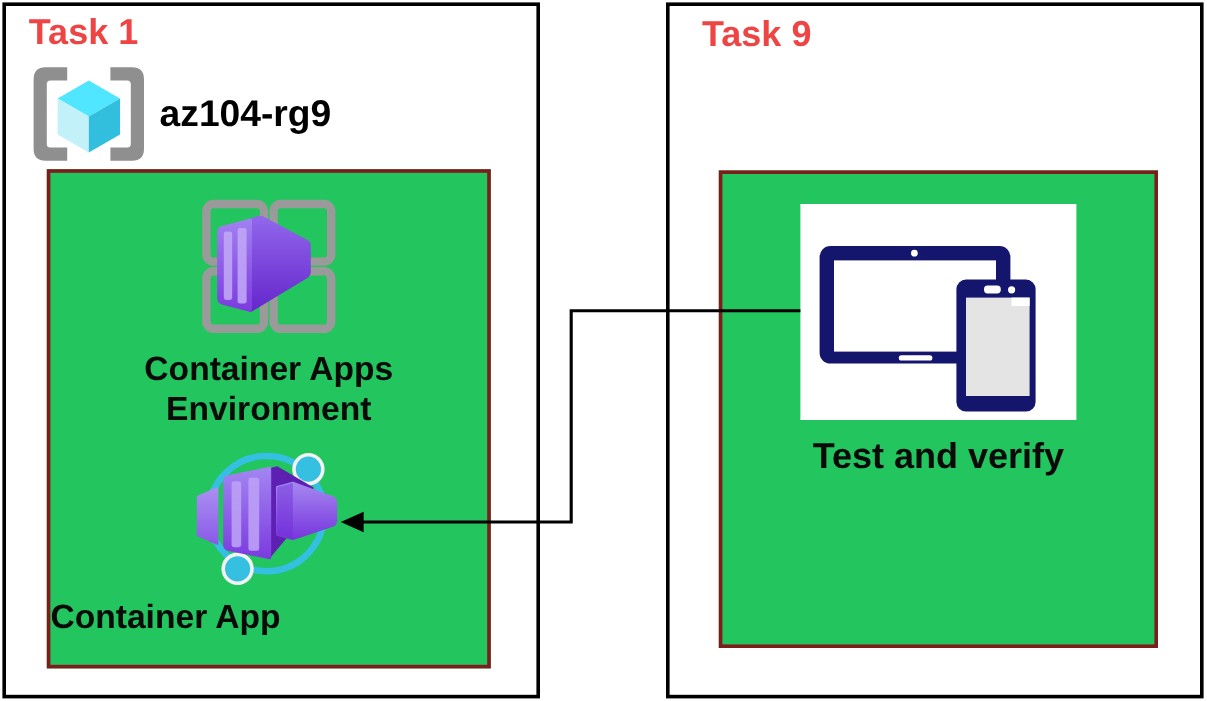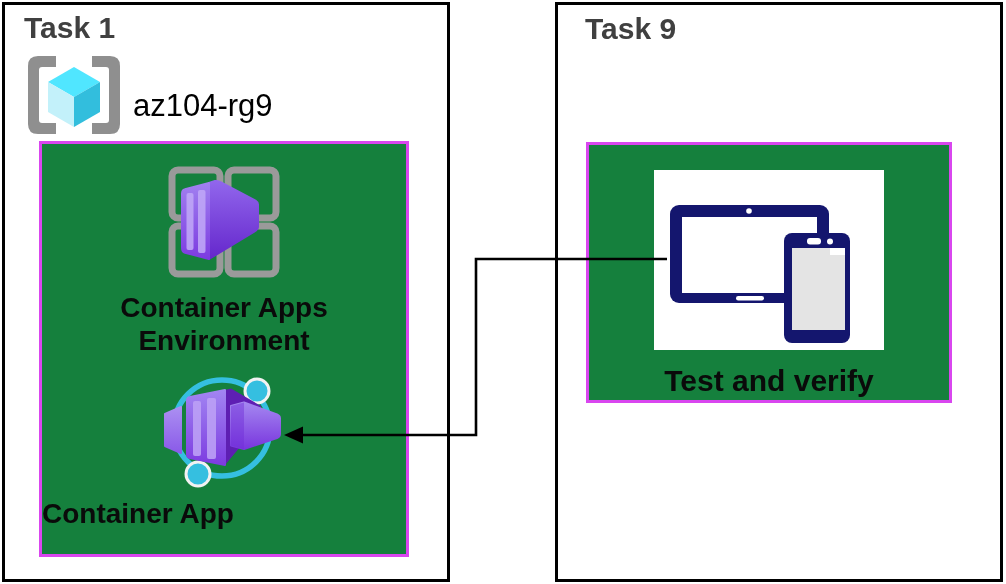--- a/index.html
+++ b/index.html
@@ -2,29 +2,29 @@
 <html><head>
 <meta charset="utf-8">
 <style>
   html,body{margin:0;padding:0;background:#fff;}
   .canvas{position:relative;width:1006px;height:584px;background:#ffffff;
           font-family:"Liberation Sans",sans-serif;overflow:hidden;}
   .task-box{position:absolute;top:2px;width:448px;height:580px;background:#fff;
             border:3px solid #000;box-sizing:border-box;}
   #task1-box{left:2px;}
   #task2-box{left:555px;}
-  .task-title{position:absolute;font-size:30px;font-weight:700;color:#404040;
+  .task-title{position:absolute;font-size:30px;font-weight:700;color:#ef4444;
               white-space:nowrap;letter-spacing:0px;}
   #task1-box .task-title{left:19px;top:6px;}
   #task2-box .task-title{left:27px;top:7px;}
-  .inner{position:absolute;background:#15803d;border:3px solid #d946ef;box-sizing:border-box;}
+  .inner{position:absolute;background:#22c55e;border:3px solid #7f1d1d;box-sizing:border-box;}
   #task1-inner{left:34px;top:136px;width:370px;height:416px;}
-  #task2-inner{left:28px;top:137px;width:366px;height:261px;}
+  #task2-inner{left:41px;top:137px;width:366px;height:398px;}
   .rg-icon{position:absolute;left:21px;top:49px;width:96px;height:82px;}
-  .rg-name{position:absolute;left:128px;top:83px;font-size:31px;font-weight:400;color:#000;text-align:center;}
+  .rg-name{position:absolute;left:128px;top:72px;font-size:31px;font-weight:700;color:#000;text-align:center;}
   .cae-icon{position:absolute;left:50%;transform:translateX(-50%);top:12px;width:132px;height:132px;}
   .cae-label{position:absolute;top:148px;left:0;width:100%;text-align:center;
              font-size:28px;font-weight:700;color:#0a0a0a;line-height:1.17;
              padding:0 54px;box-sizing:border-box;}
   .ca-icon{position:absolute;left:50%;transform:translateX(-50%);top:226px;width:126px;height:120px;}
   .ca-label{position:absolute;top:354px;left:0;width:100%;text-align:left;
             font-size:28px;font-weight:700;color:#0a0a0a;}
   .plate{position:absolute;left:65px;top:25px;width:230px;height:180px;background:#fff;}
   .devices-icon{position:absolute;left:0;top:0;width:230px;height:180px;}
   .verify-label{position:absolute;top:219px;left:0;width:100%;text-align:center;

